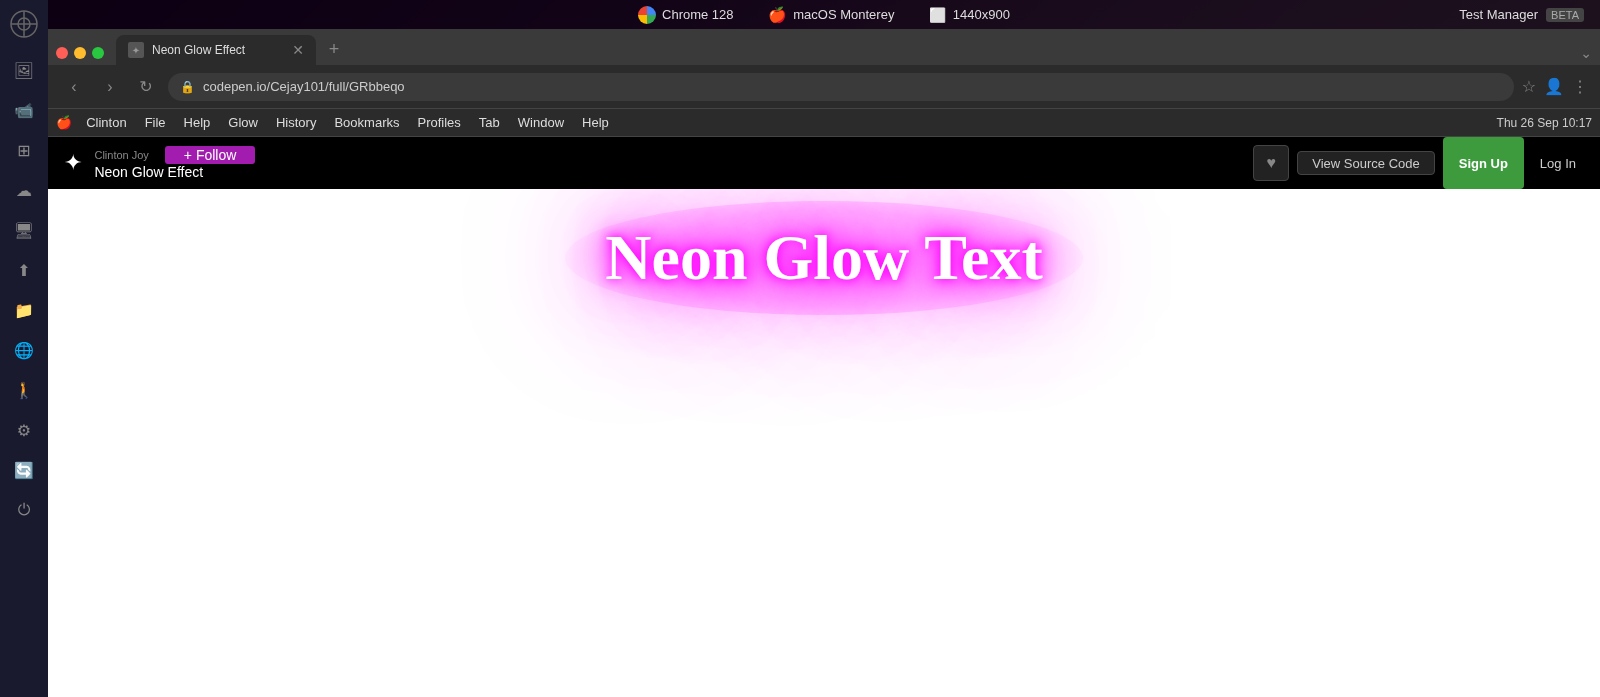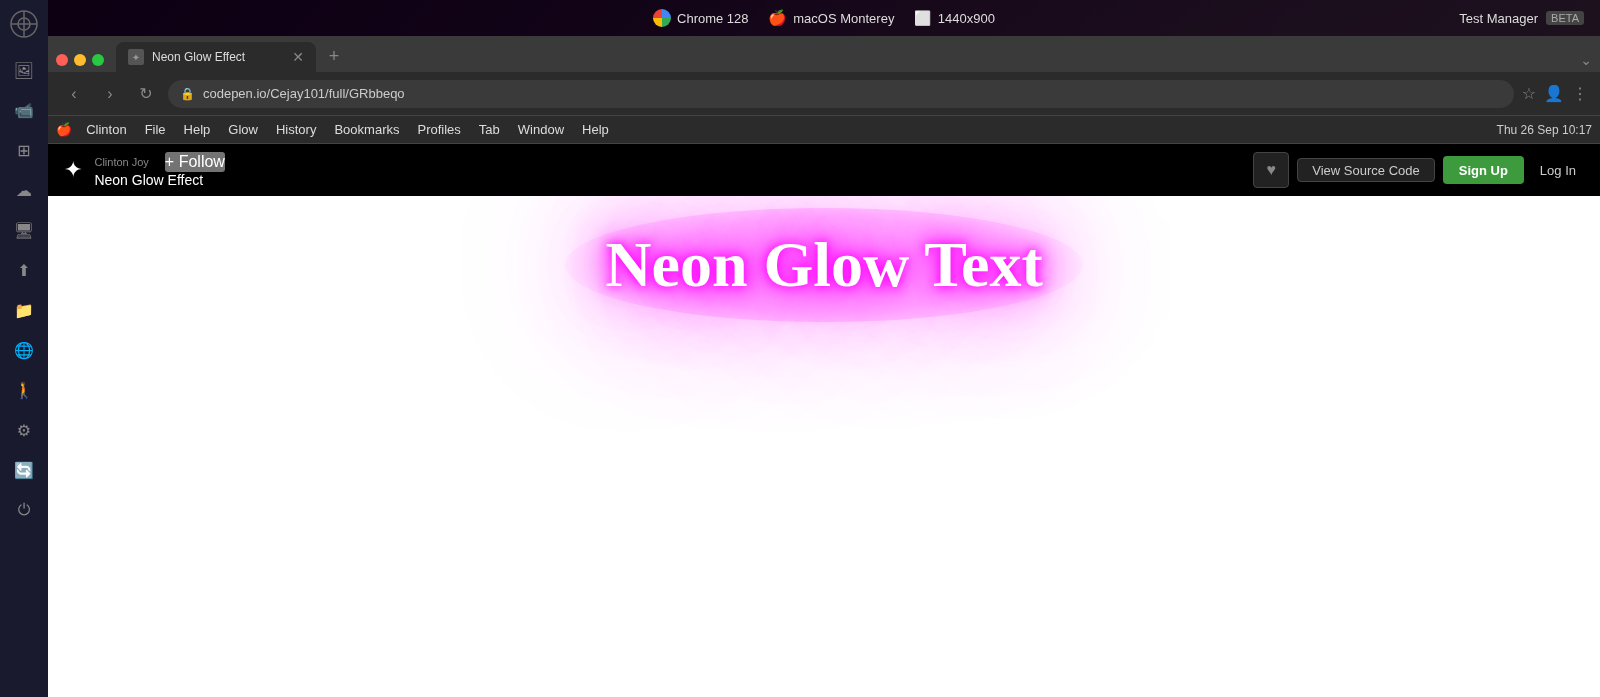--- a/index.html
+++ b/index.html
@@ -44,42 +44,42 @@
       display: flex;
       align-items: center;
       justify-content: center;
       color: #888;
       cursor: pointer;
       font-size: 16px;
     }
 
     
     .system-bar {
-      height: 36px;
+      height: 29px;
       background: rgba(0,0,0,0.85);
       display: flex;
       align-items: center;
       justify-content: center;
-      gap: 20px;
+      gap: 35px;
       flex-shrink: 0;
       position: relative;
       z-index: 5;
     }
     .system-bar-item {
       display: flex;
       align-items: center;
       gap: 6px;
       color: #ddd;
       font-size: 13px;
     }
     .system-bar-right {
       position: absolute;
       right: 16px;
       display: flex;
-      align-items: flex-start;
+      align-items: flex-end;
       gap: 8px;
       color: #ddd;
       font-size: 13px;
     }
     .browser-icon {
       width: 18px;
       height: 18px;
       border-radius: 50%;
       background: conic-gradient(#4285f4 0deg 90deg, #34a853 90deg 180deg, #fbbc04 180deg 270deg, #ea4335 270deg 360deg);
     }
@@ -262,24 +262,24 @@
       flex-direction: column;
     }
     .codepen-author {
       display: flex;
       align-items: center;
       gap: 16px;
       font-size: 11px;
       color: #888;
     }
     .follow-btn {
-      background: #737373;
+      background: #a21caf;
       color: white;
-      font-size: 16px;
-      padding: 1px 0;
+      font-size: 14px;
+      padding: 1px 19px;
       border-radius: 3px;
       cursor: pointer;
       display: flex;
       align-items: center;
       gap: 2px;
     }
     .codepen-pen-title {
       font-size: 14px;
       color: white;
       font-weight: 500;
@@ -309,21 +309,21 @@
       border: 1px solid #444;
       border-radius: 4px;
       padding: 0 14px;
       color: #ccc;
       font-size: 13px;
       cursor: pointer;
       display: flex;
       align-items: center;
     }
     .signup-btn {
-      height: 28px;
+      height: 52px;
       background: #3d9b3d;
       border-radius: 4px;
       padding: 0 16px;
       color: white;
       font-size: 13px;
       font-weight: 600;
       cursor: pointer;
       display: flex;
       align-items: center;
     }

